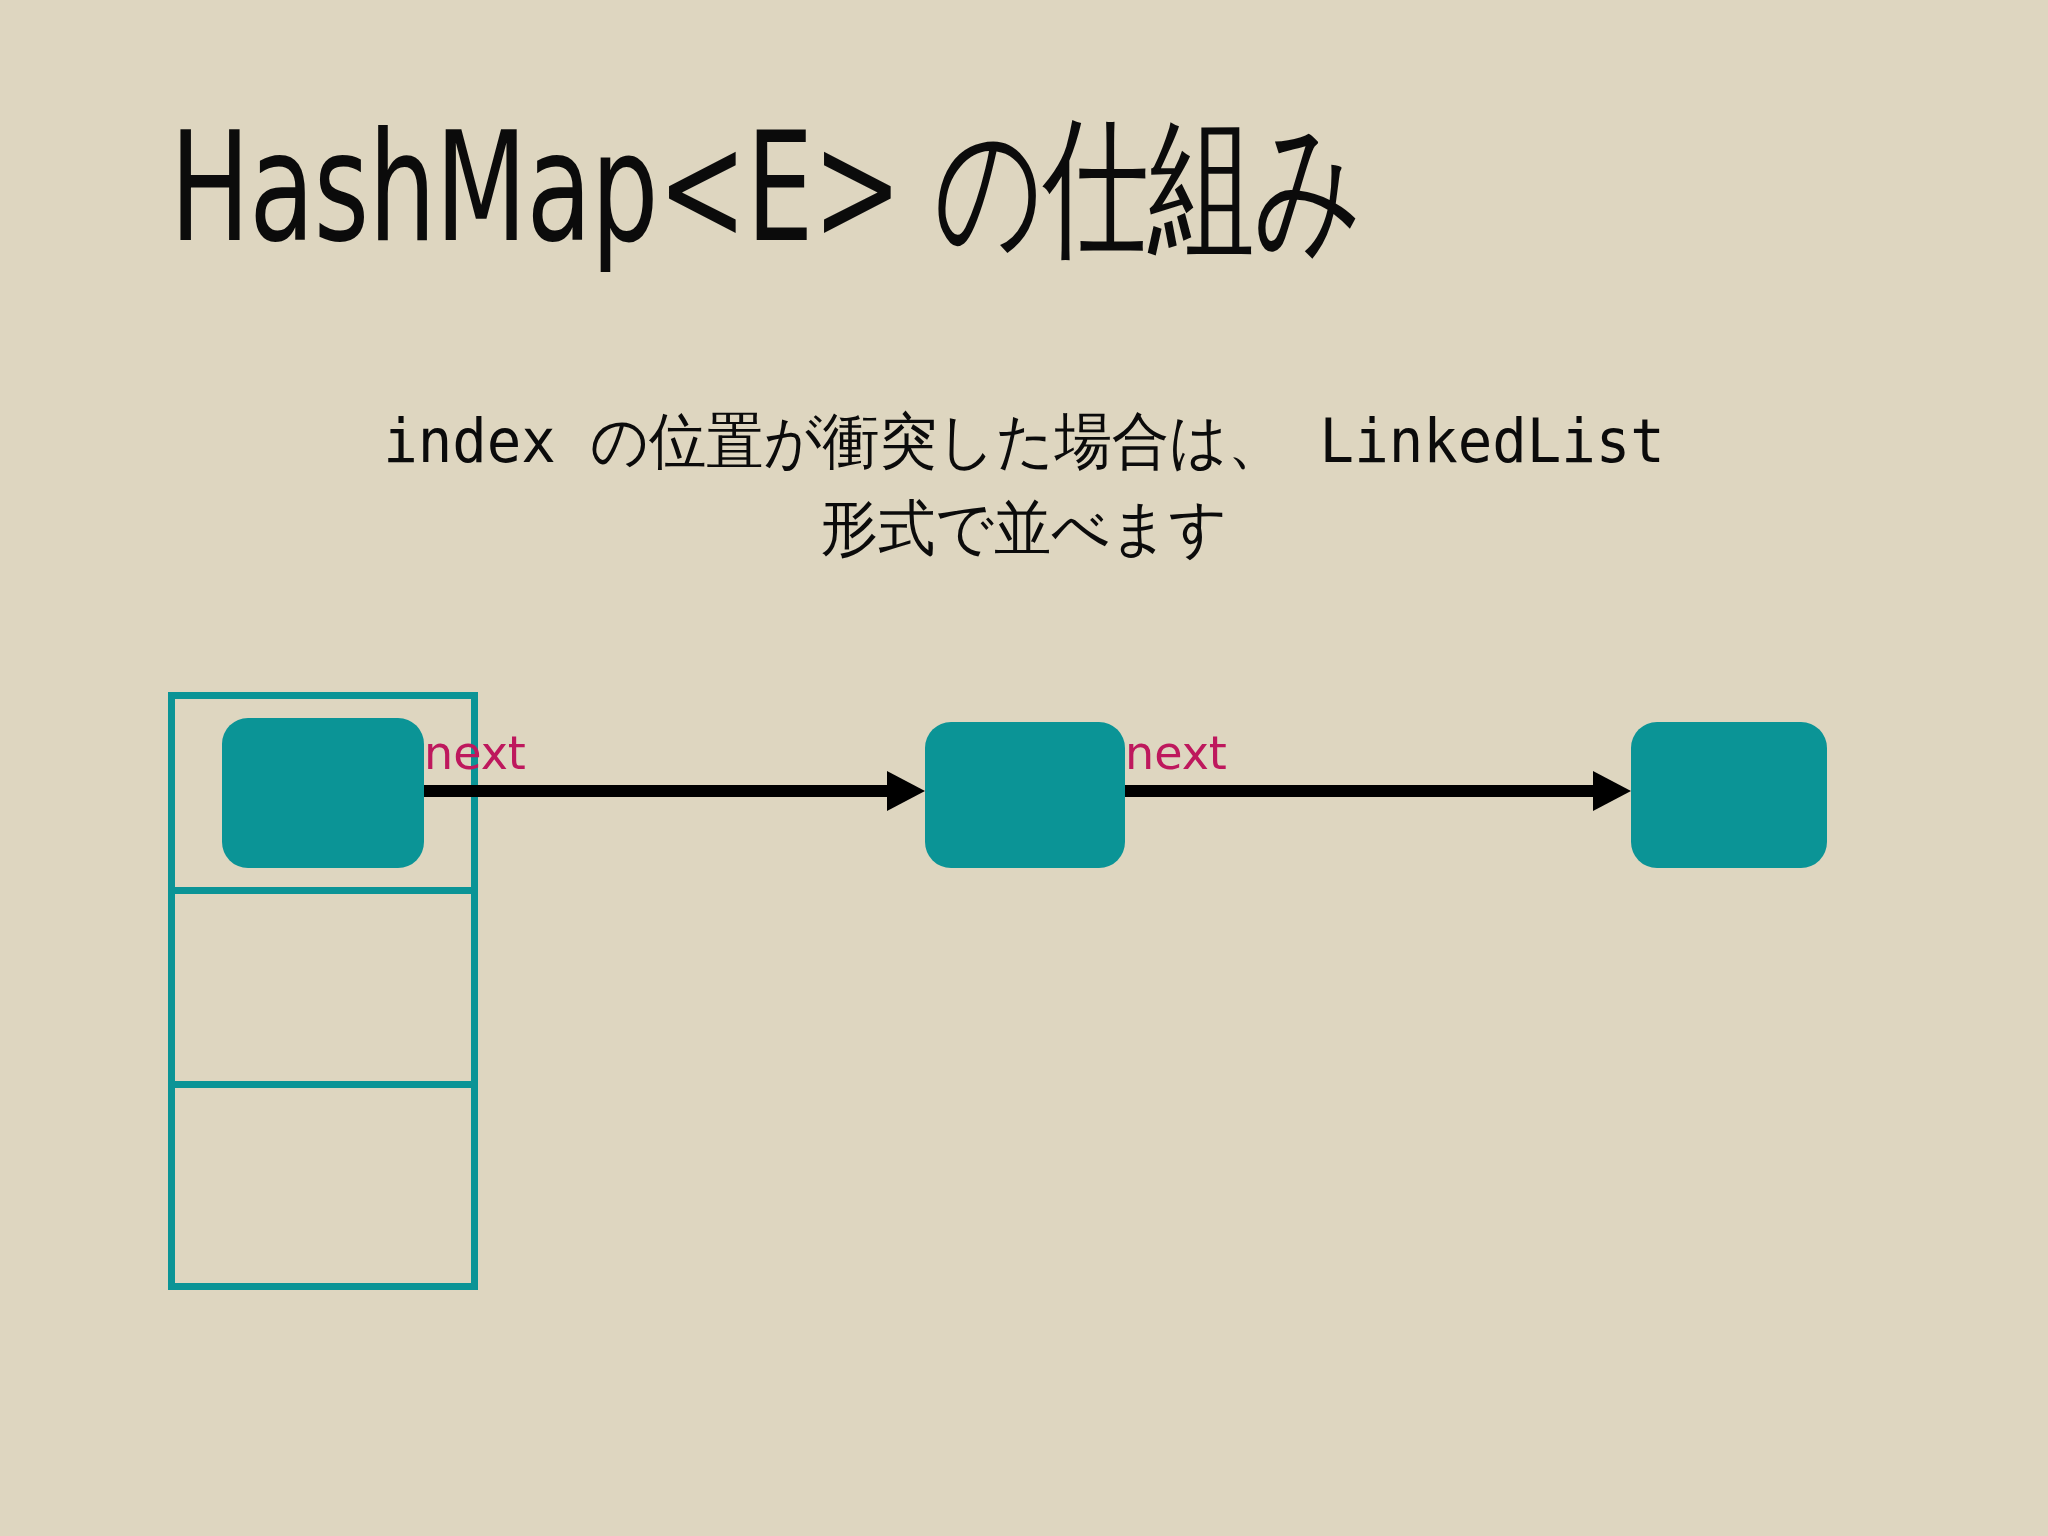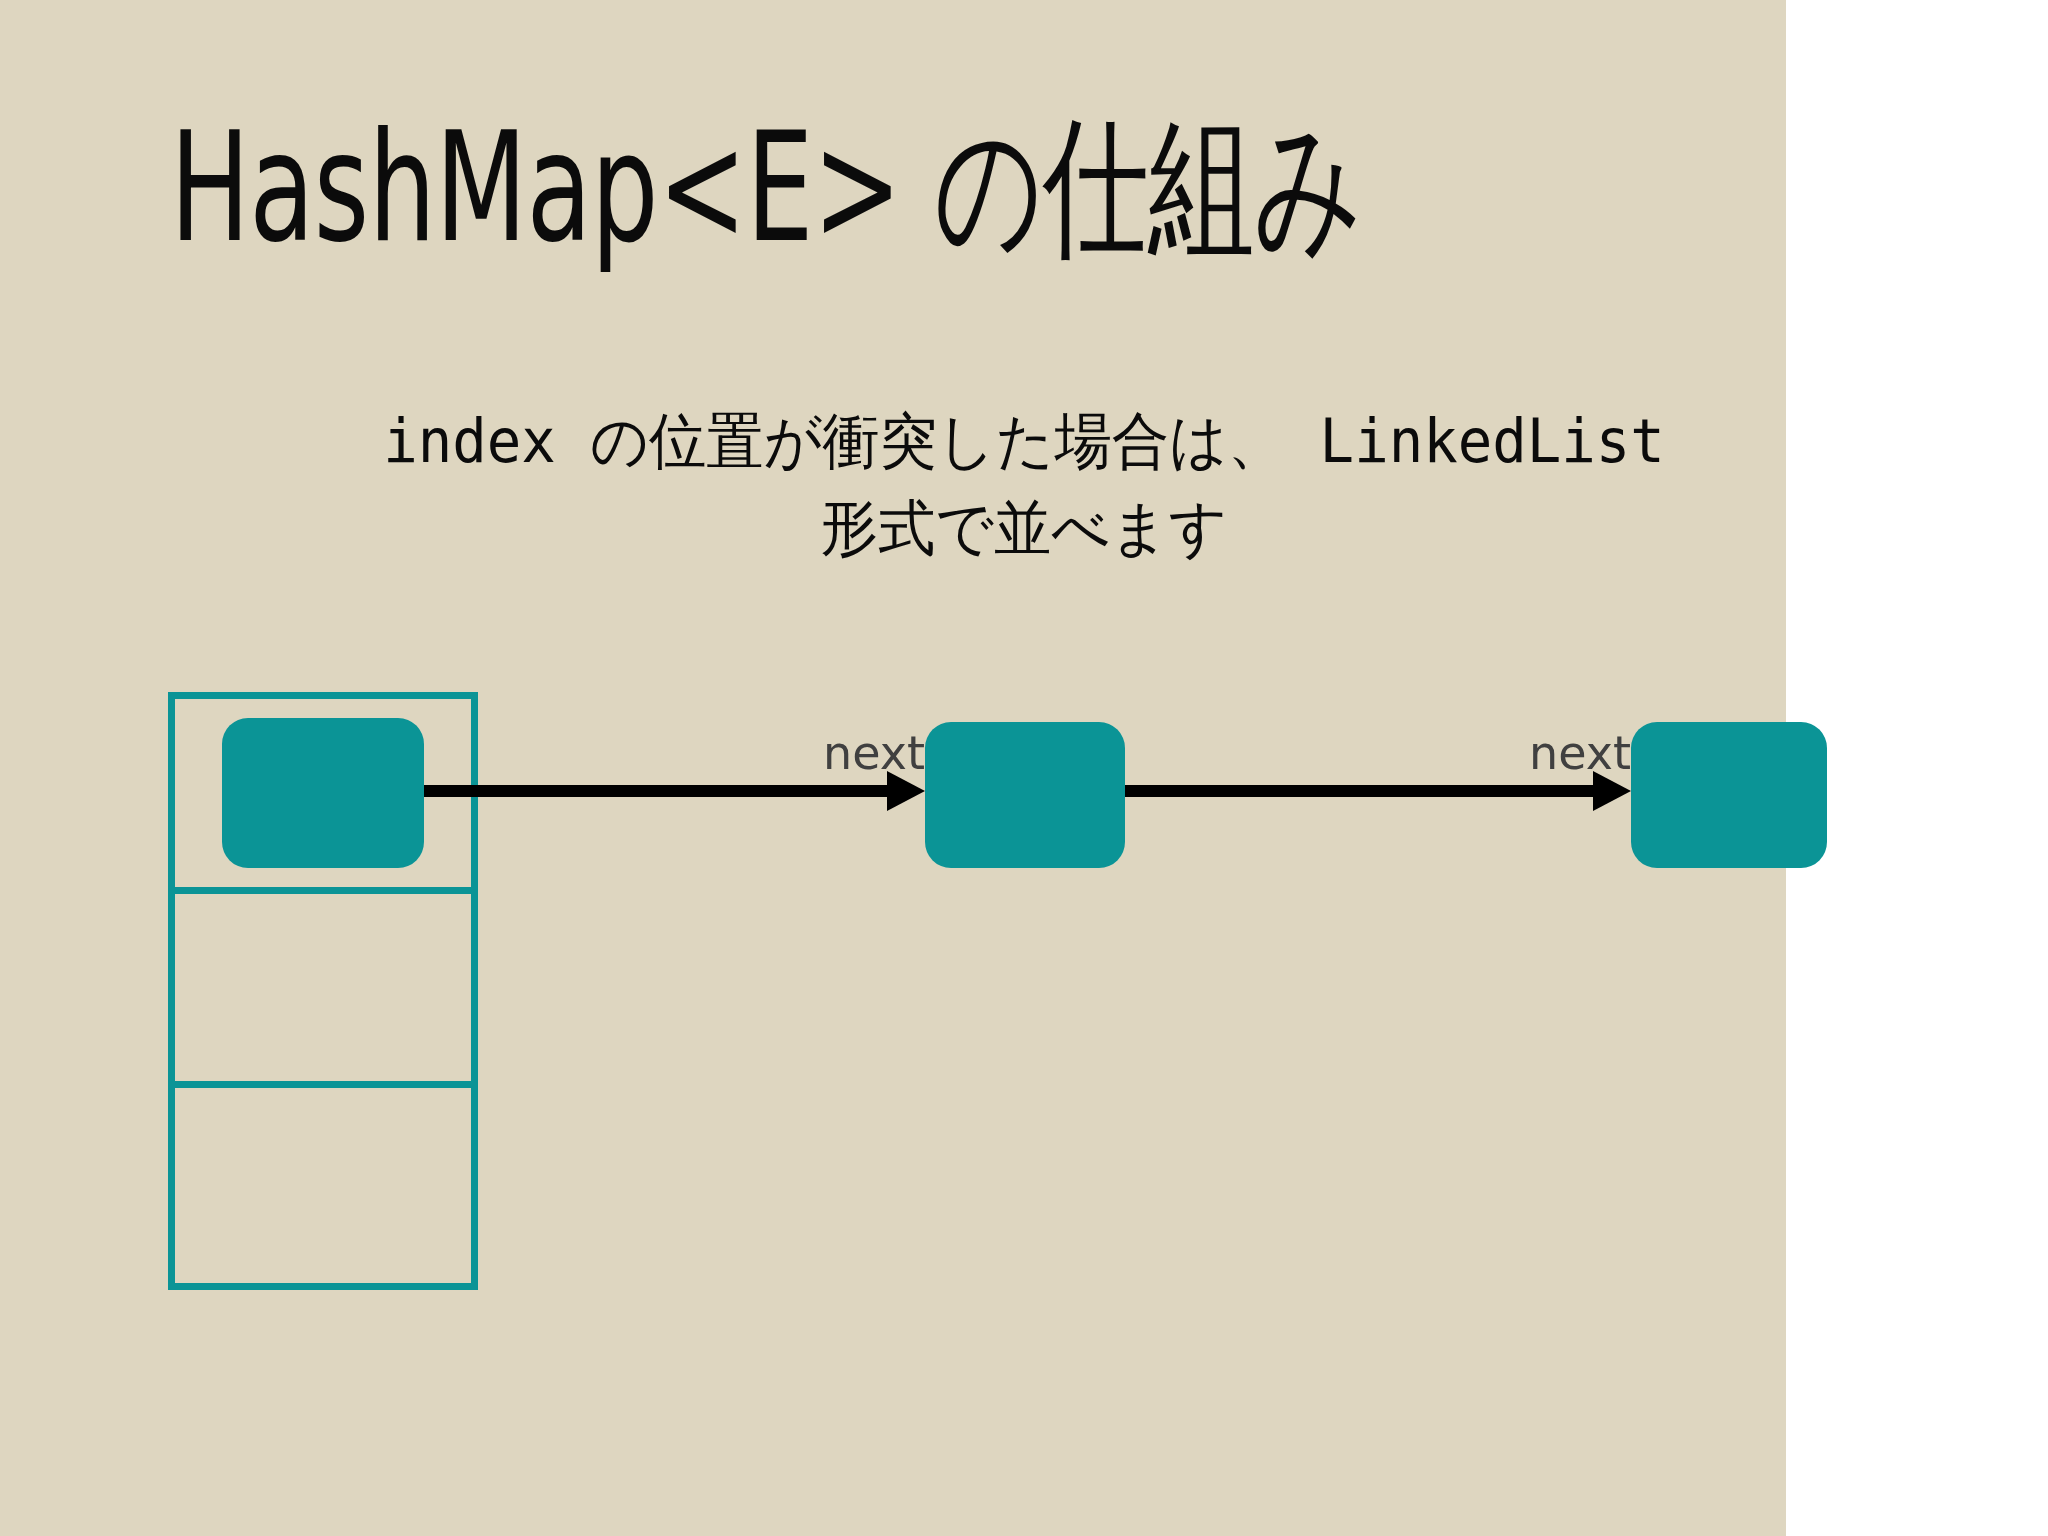--- a/index.html
+++ b/index.html
@@ -7,24 +7,23 @@
     padding: 0;
   }
   body {
     width: 2048px;
     height: 1536px;
     overflow: hidden;
     font-family: "Liberation Sans", sans-serif;
   }
   #slide {
     position: relative;
-    width: 1758px;
+    width: 2048px;
     height: 1536px;
     background: #ded6c0;
-    padding-left: 28px;
   }
 
   
   #title {
     position: absolute;
     left: 170px;
     top: 104px;
     width: 1760px;
     font-family: "DejaVu Sans", "Liberation Sans", sans-serif;
     font-size: 152px;
@@ -109,23 +108,23 @@
   #arrow-1 .head  { left: 463px; }
   #arrow-2 { left: 1125px; top: 771px; width: 506px; }
   #arrow-2 .shaft { width: 468px; }
   #arrow-2 .head  { left: 468px; }
 
   
   .arrow-label {
     position: absolute;
     font-family: "DejaVu Sans", "Liberation Sans", sans-serif;
     font-size: 46px;
-    color: #404040;
+    color: #be185d;
     white-space: nowrap;
-    text-align: right;
+    text-align: left;
   }
   #label-next-1 { left: 424px;  top: 726px; width: 501px; }
   #label-next-2 { left: 1125px; top: 726px; width: 506px; }
 </style>
 </head>
 <body>
 
 <div id="slide">
 
   <div id="title">HashMap&lt;E&gt; の仕組み</div>

